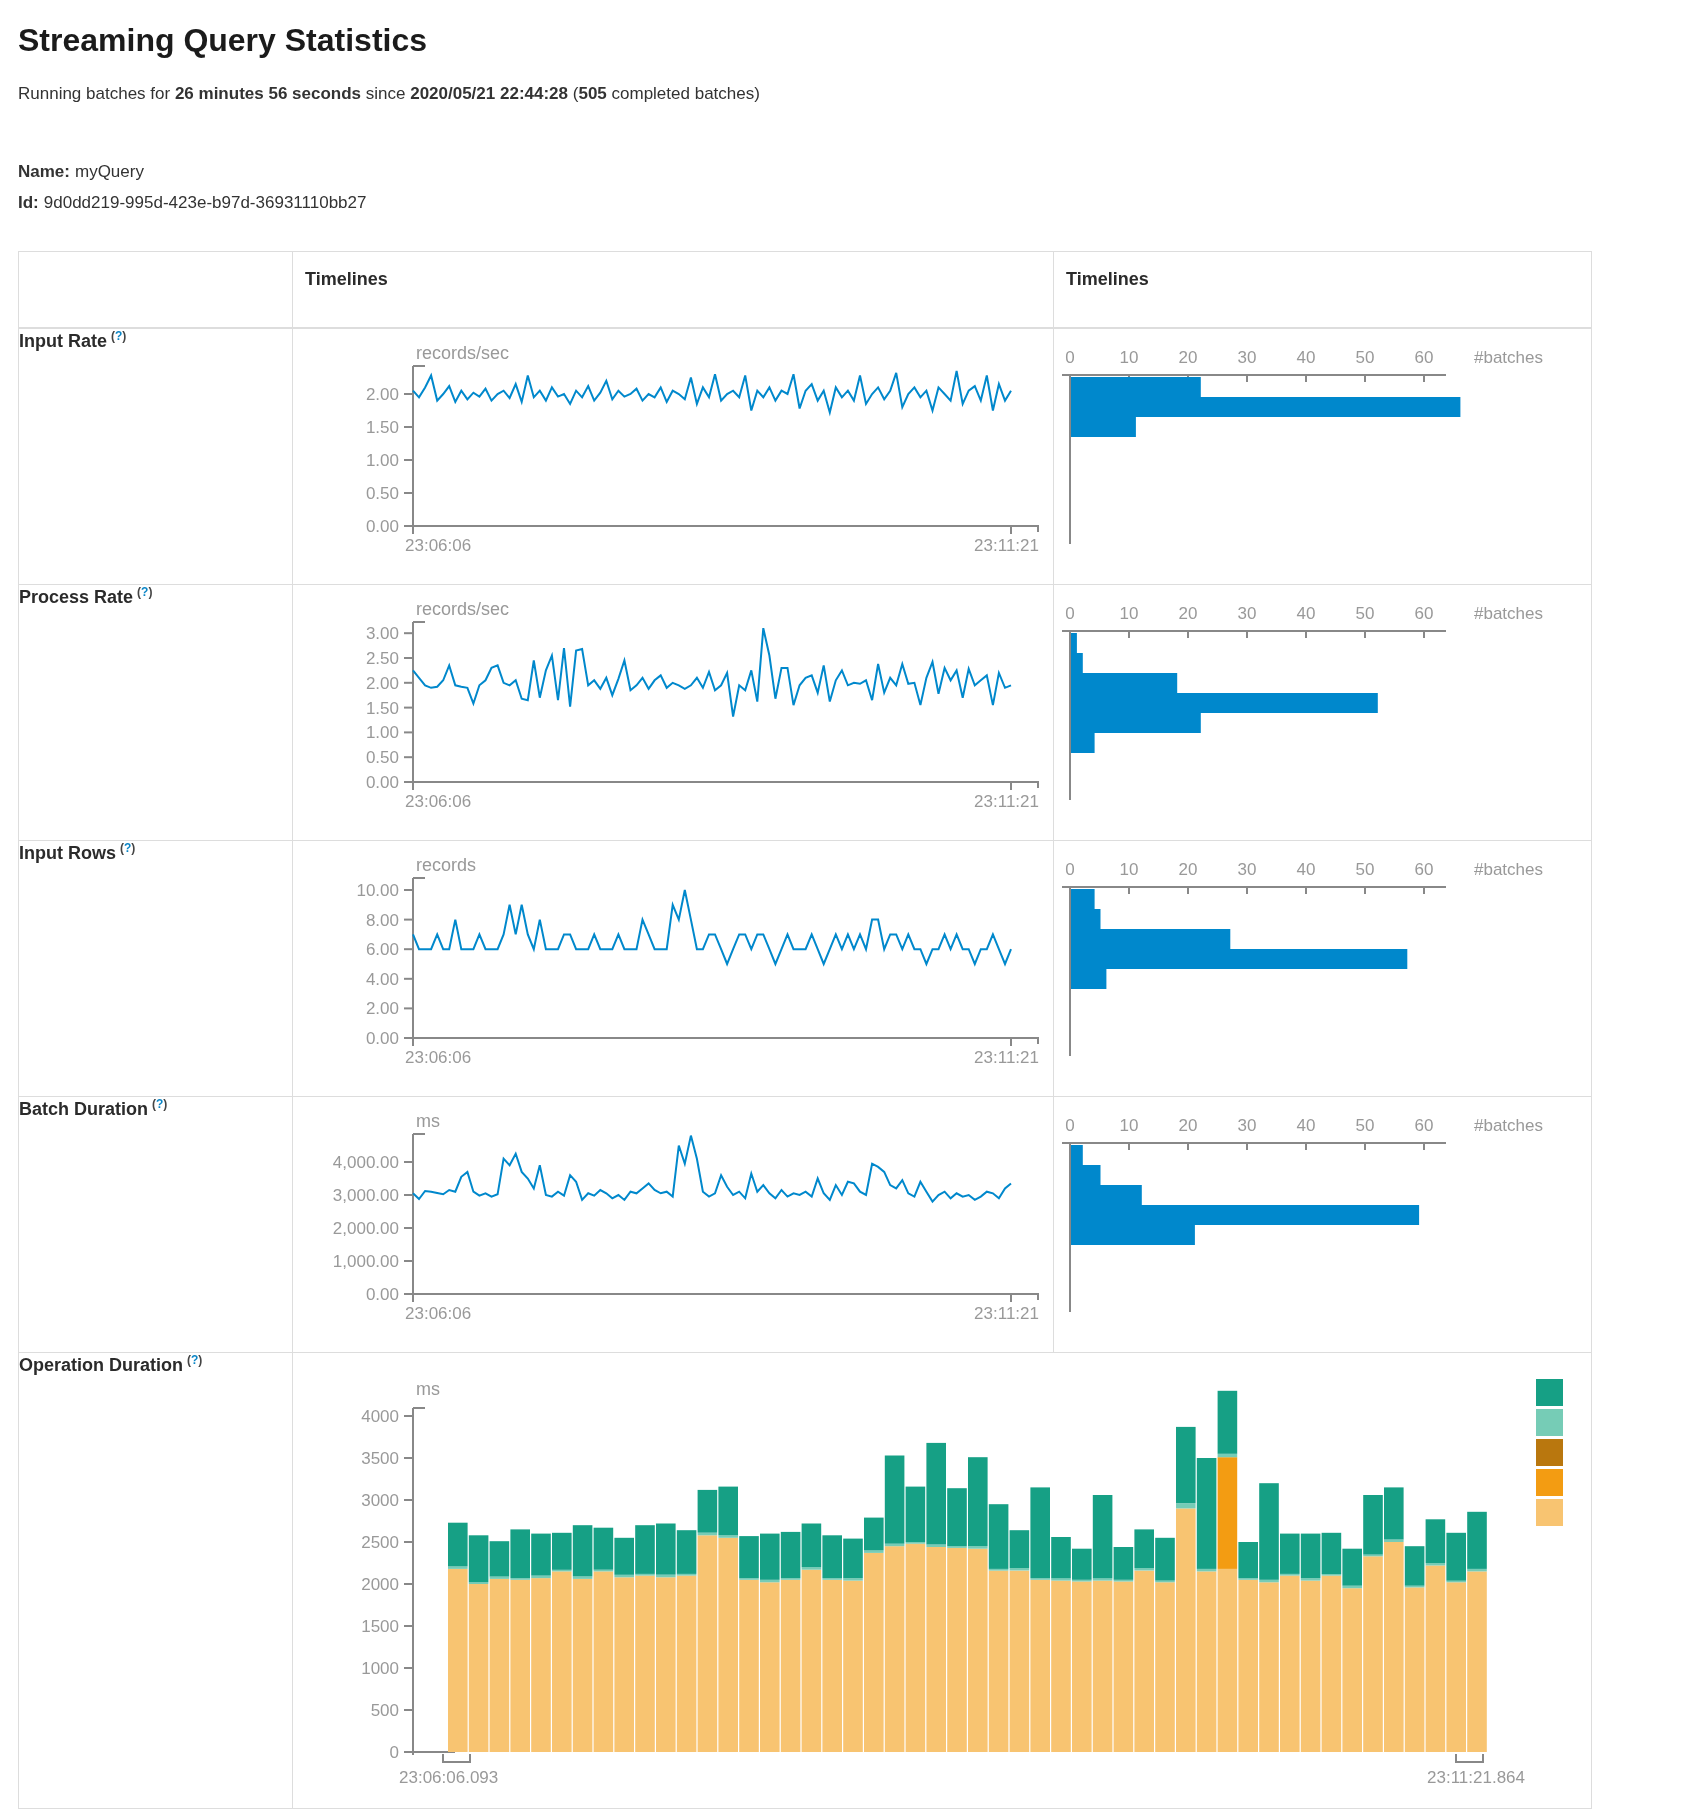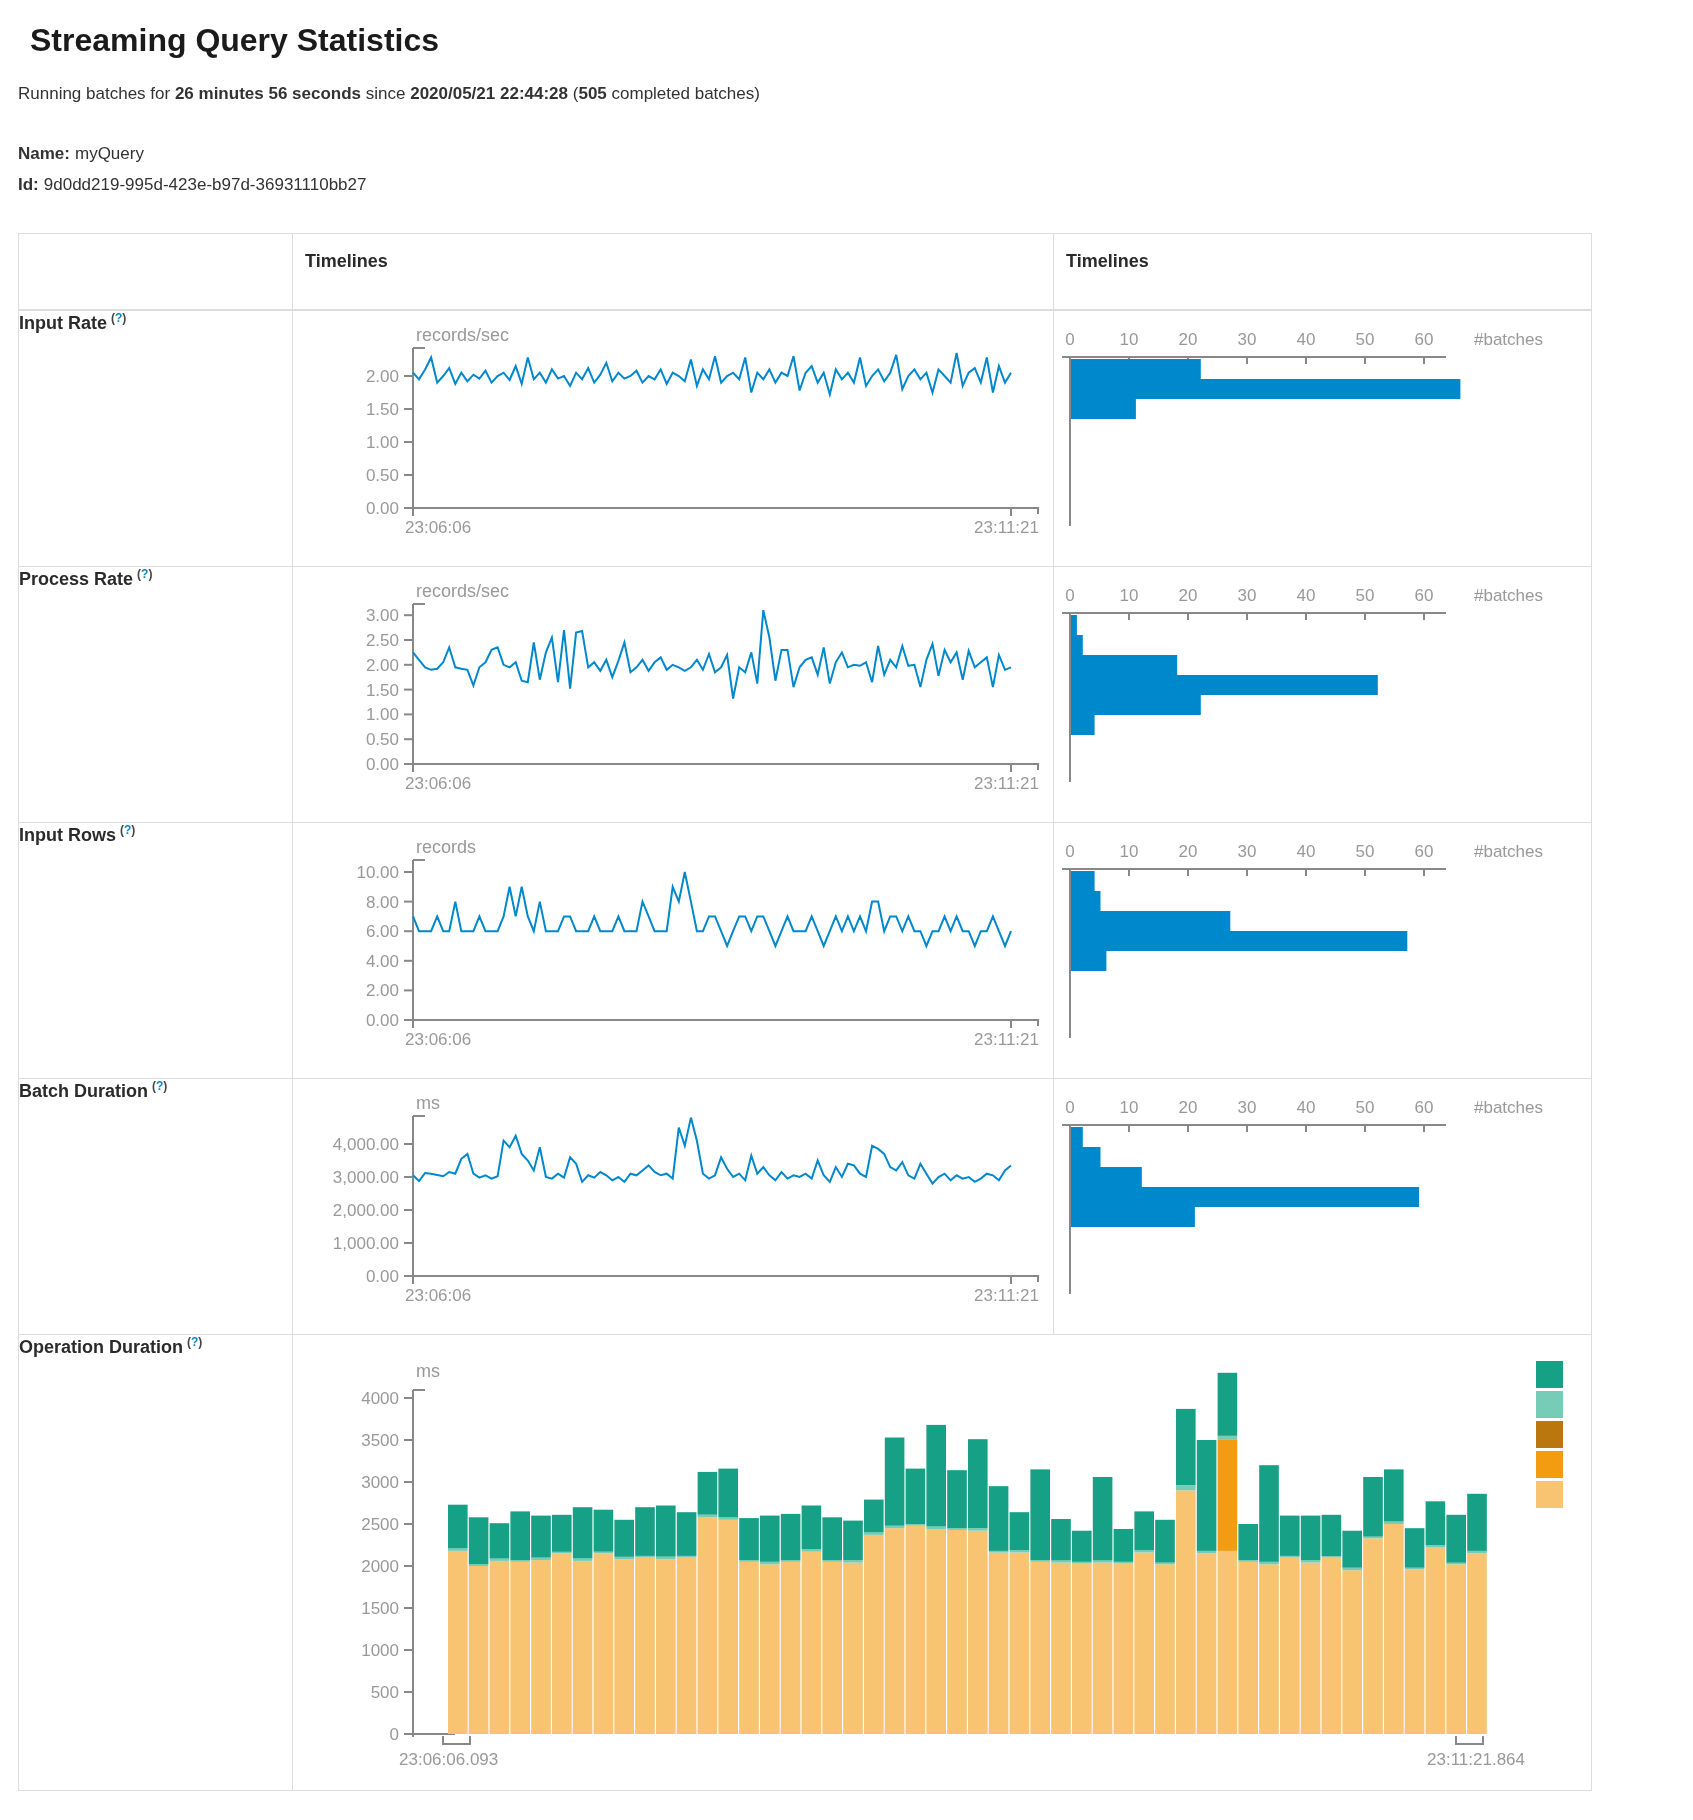--- a/index.html
+++ b/index.html
@@ -1,21 +1,21 @@
 <!DOCTYPE html>
 <html><head>
 <meta charset="utf-8">
 <style>
   html,body{margin:0;padding:0;background:#fff;}
   body{width:1693px;height:1820px;position:relative;font-family:"Liberation Sans",sans-serif;color:#333;overflow:hidden;}
   .page{padding:14px 18px 0 18px;}
-  h1{margin:6px 0 0 12px;font-size:32px;line-height:1.25;color:#1b1b1b;font-weight:bold;}
+  h1{margin:6px 0 0 0;font-size:32px;line-height:1.25;color:#1b1b1b;font-weight:bold;}
   .subtitle{margin-top:24px;font-size:17px;color:#333;}
   .subtitle b{font-weight:bold;}
-  .meta{margin-top:34px;font-size:17px;line-height:31px;color:#333;}
+  .meta{margin-top:52px;font-size:17px;line-height:31px;color:#333;}
   .meta b{font-weight:bold;}
   .meta .val{margin-left:5px;}
   table.stats{border-collapse:collapse;table-layout:fixed;width:1573px;margin-top:33px;}
   table.stats th, table.stats td{border:1px solid #ddd;padding:0;vertical-align:top;}
   table.stats th{height:58px;text-align:left;font-size:18px;font-weight:bold;color:#2b2b2b;padding:17px 12px 0 12px;border-bottom:2px solid #ddd;}
   td.label-cell{vertical-align:middle;padding-left:14px;font-size:18px;font-weight:bold;color:#2b2b2b;}
   sup.help{font-size:12px;font-weight:bold;color:#444;margin-left:4px;cursor:pointer;}
   sup.help .q{color:#0a85c6;}
   td.chart-cell{height:255px;}
   td.op-cell{height:455px;}

